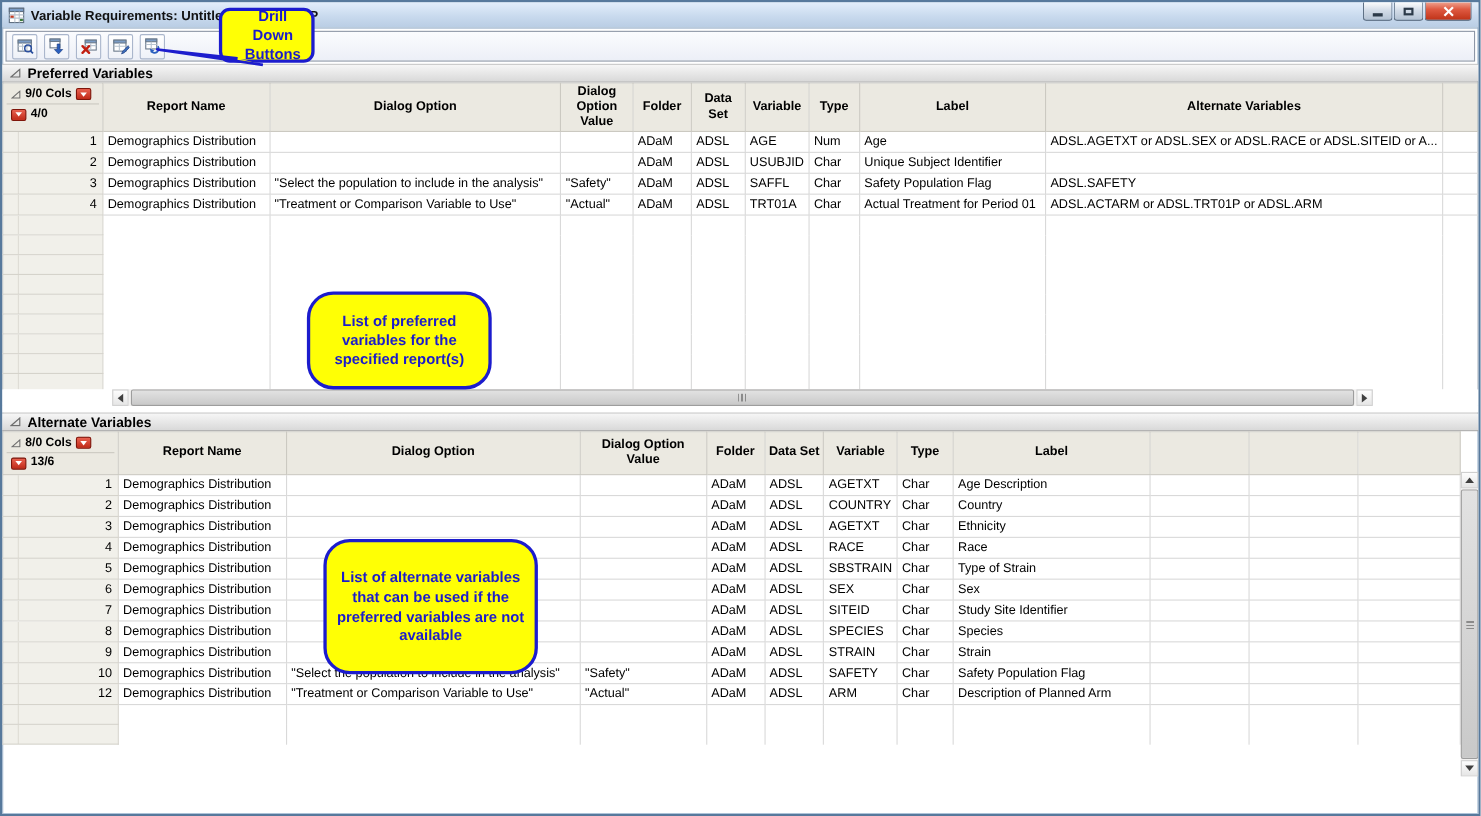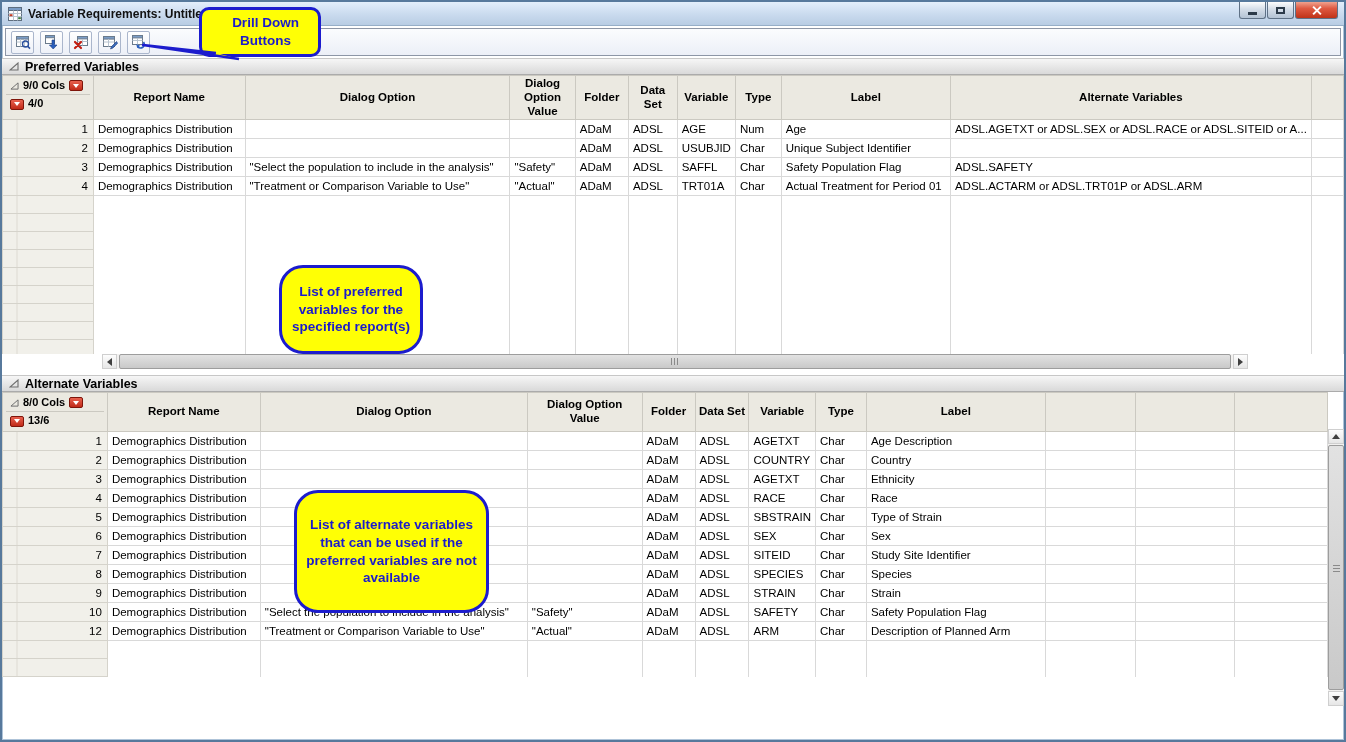--- a/index.html
+++ b/index.html
@@ -107,22 +107,22 @@
   .vscroll .sb-track { flex:1; }
   .vscroll .sb-thumb { top:1px; bottom:1px; left:0; right:0; }
   .gap6 { height:6px; background:#fff; }
   
   .callout {
     position:absolute; background:#ffff05; border:3px solid #1c1ccd; color:#1b1bcc;
     font-weight:bold; font-size:13.5px; line-height:1.3;
     display:flex; align-items:center; justify-content:center; text-align:center;
     z-index:60; padding:4px 8px;
   }
-  .co-drill { left:197px; top:5px; width:122px; height:50px; border-radius:10px;padding-left:19px; }
-  .co-pref  { left:277px; top:263px; width:144px; height:89px; border-radius:24px; }
+  .co-drill { left:197px; top:5px; width:87px; height:50px; border-radius:10px;padding-left:19px; }
+  .co-pref  { left:277px; top:263px; width:168px; height:89px; border-radius:24px; }
   .co-alt   { left:292px; top:488px; width:195px; height:123px; border-radius:24px; }
   .tail-svg { position:absolute; left:0; top:0; width:1346px; height:742px; z-index:65; pointer-events:none; }
   .tri-svg { flex:0 0 auto; }
 </style>
 </head>
 <body>
 
 <div class="window">
 
   <div class="titlebar">

